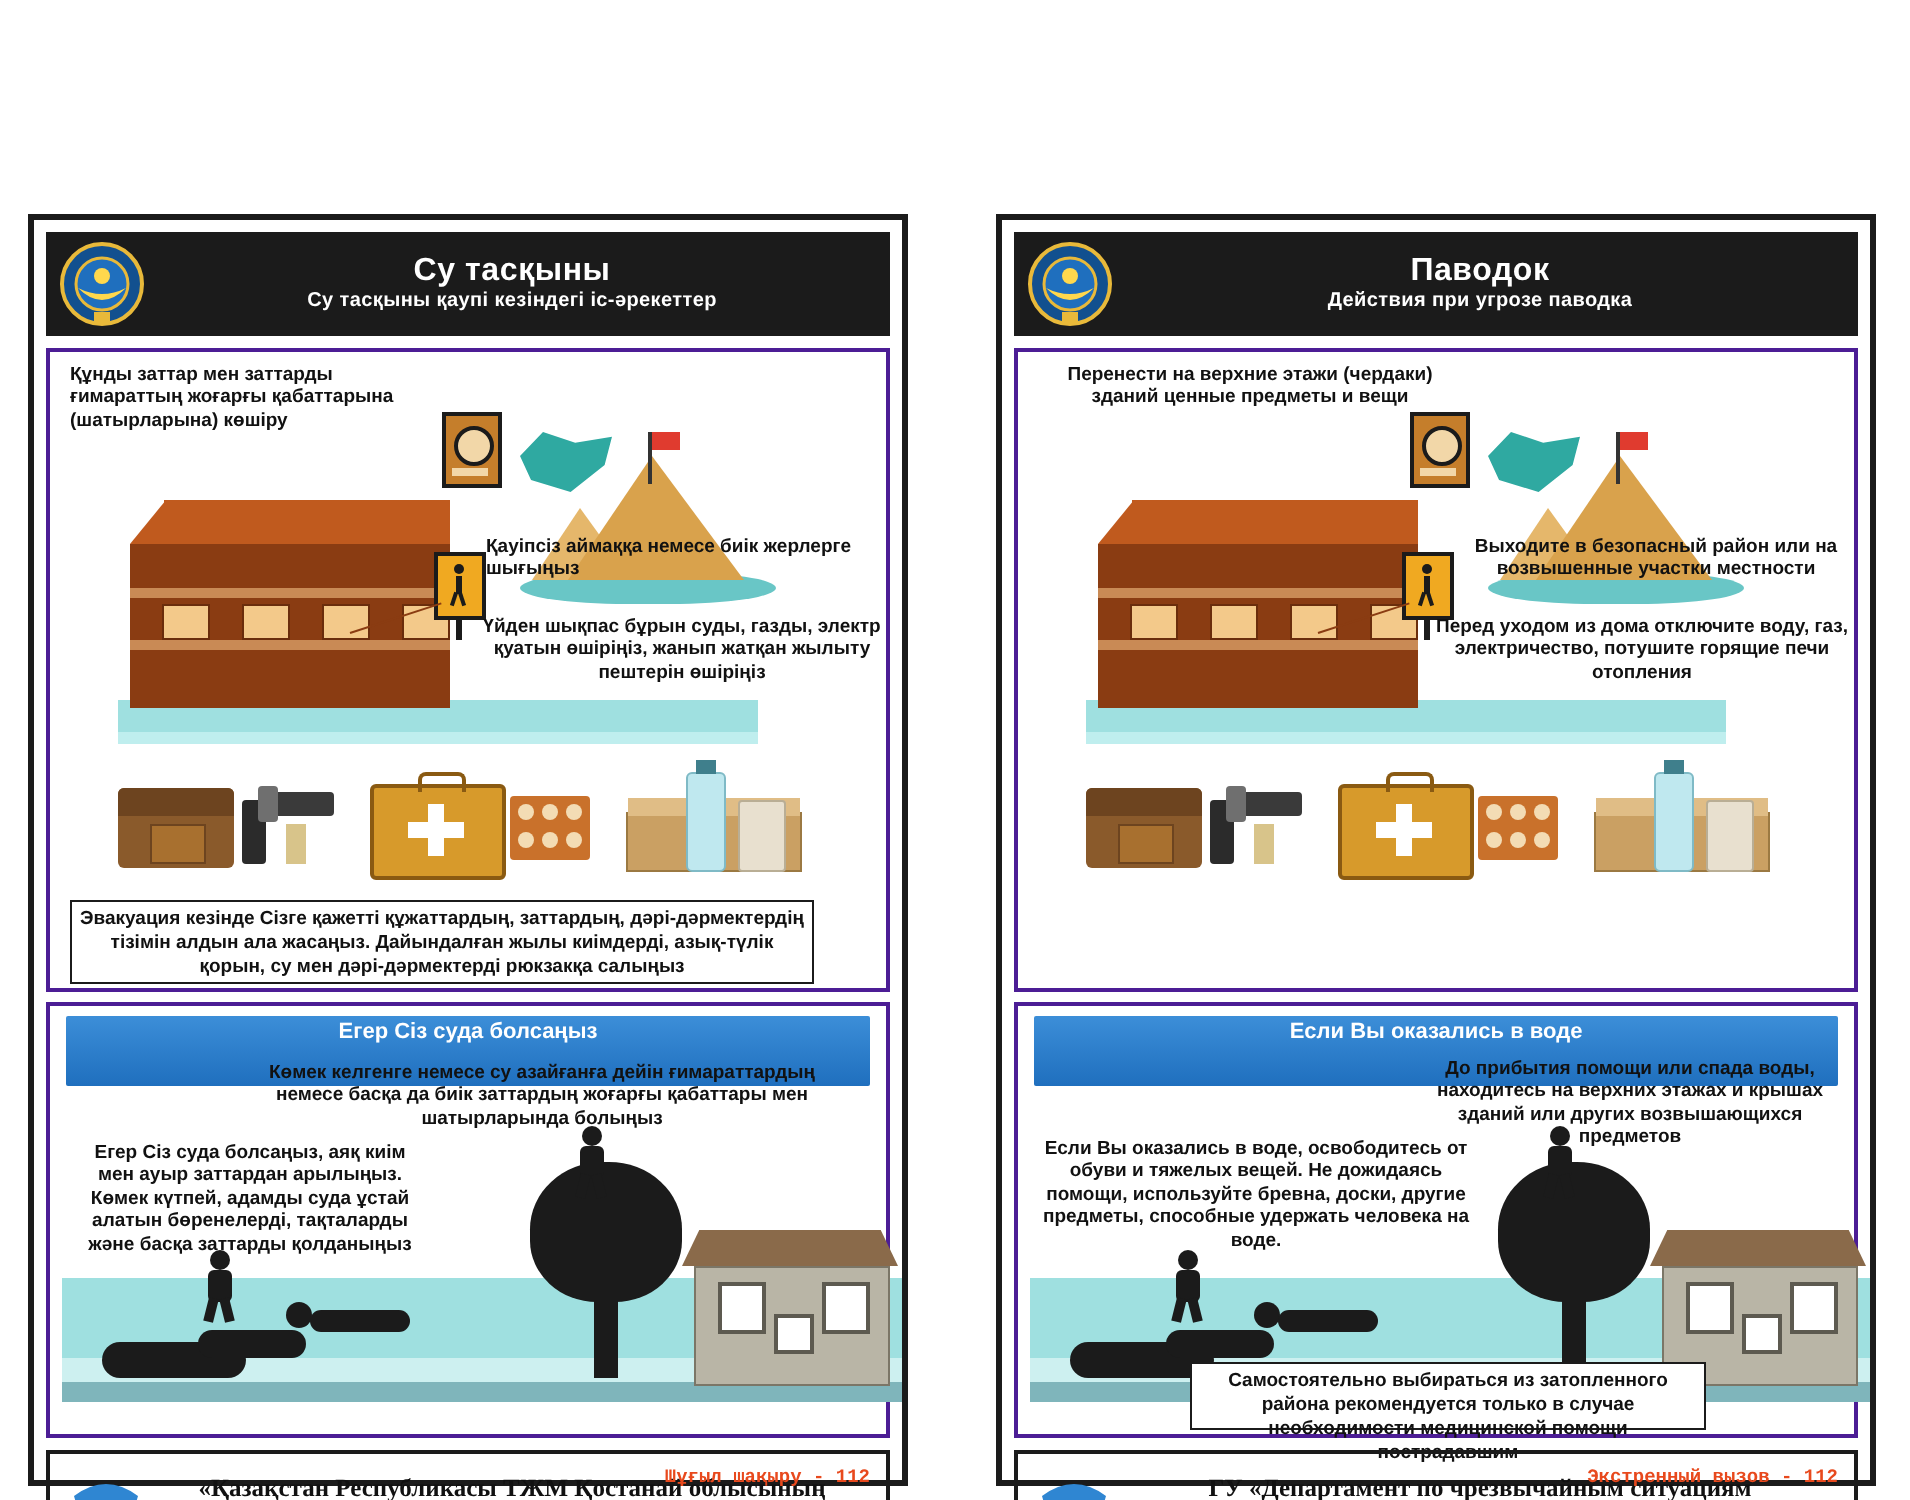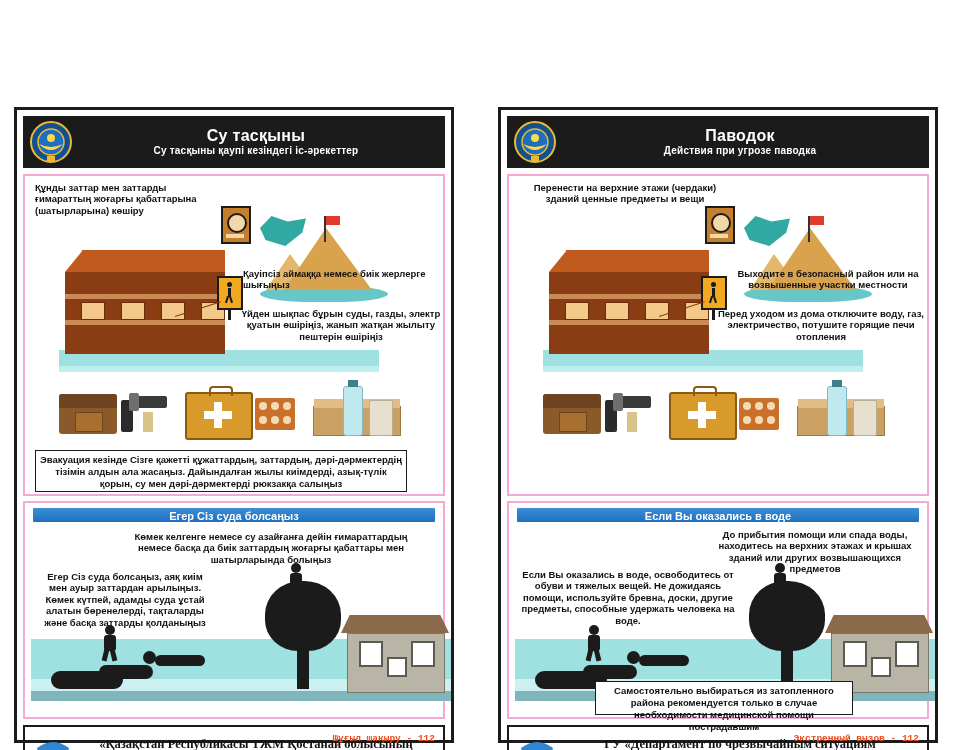--- a/index.html
+++ b/index.html
@@ -62,35 +62,35 @@
   }
   .hdr-title-2 {
     font-size: 10px;
     font-weight: bold;
     letter-spacing: .2px;
   }
 
   
   .panel {
     position: relative;
-    border: 2px solid #f9a8d4;
+    border: 2px solid #4c1d95;
     margin-top: 6px;
     box-sizing: border-box;
     background: #ffffff;
   }
   .panel-top { height: 322px; }
   .panel-mid { height: 218px; margin-top: 5px; }
 
   .panel-inner { position: relative; width: 100%; height: 100%; }
 
   
   .bluebar {
     position: absolute;
     left: 8px; right: 8px; top: 5px;
-    height: 14px;
+    height: 35px;
     background: linear-gradient(#3c8ed8, #1f6fbe);
     color: #ffffff;
     font-size: 11px;
     font-weight: bold;
     text-align: center;
     line-height: 17px;
     border-radius: 1px;
   }
 
   

